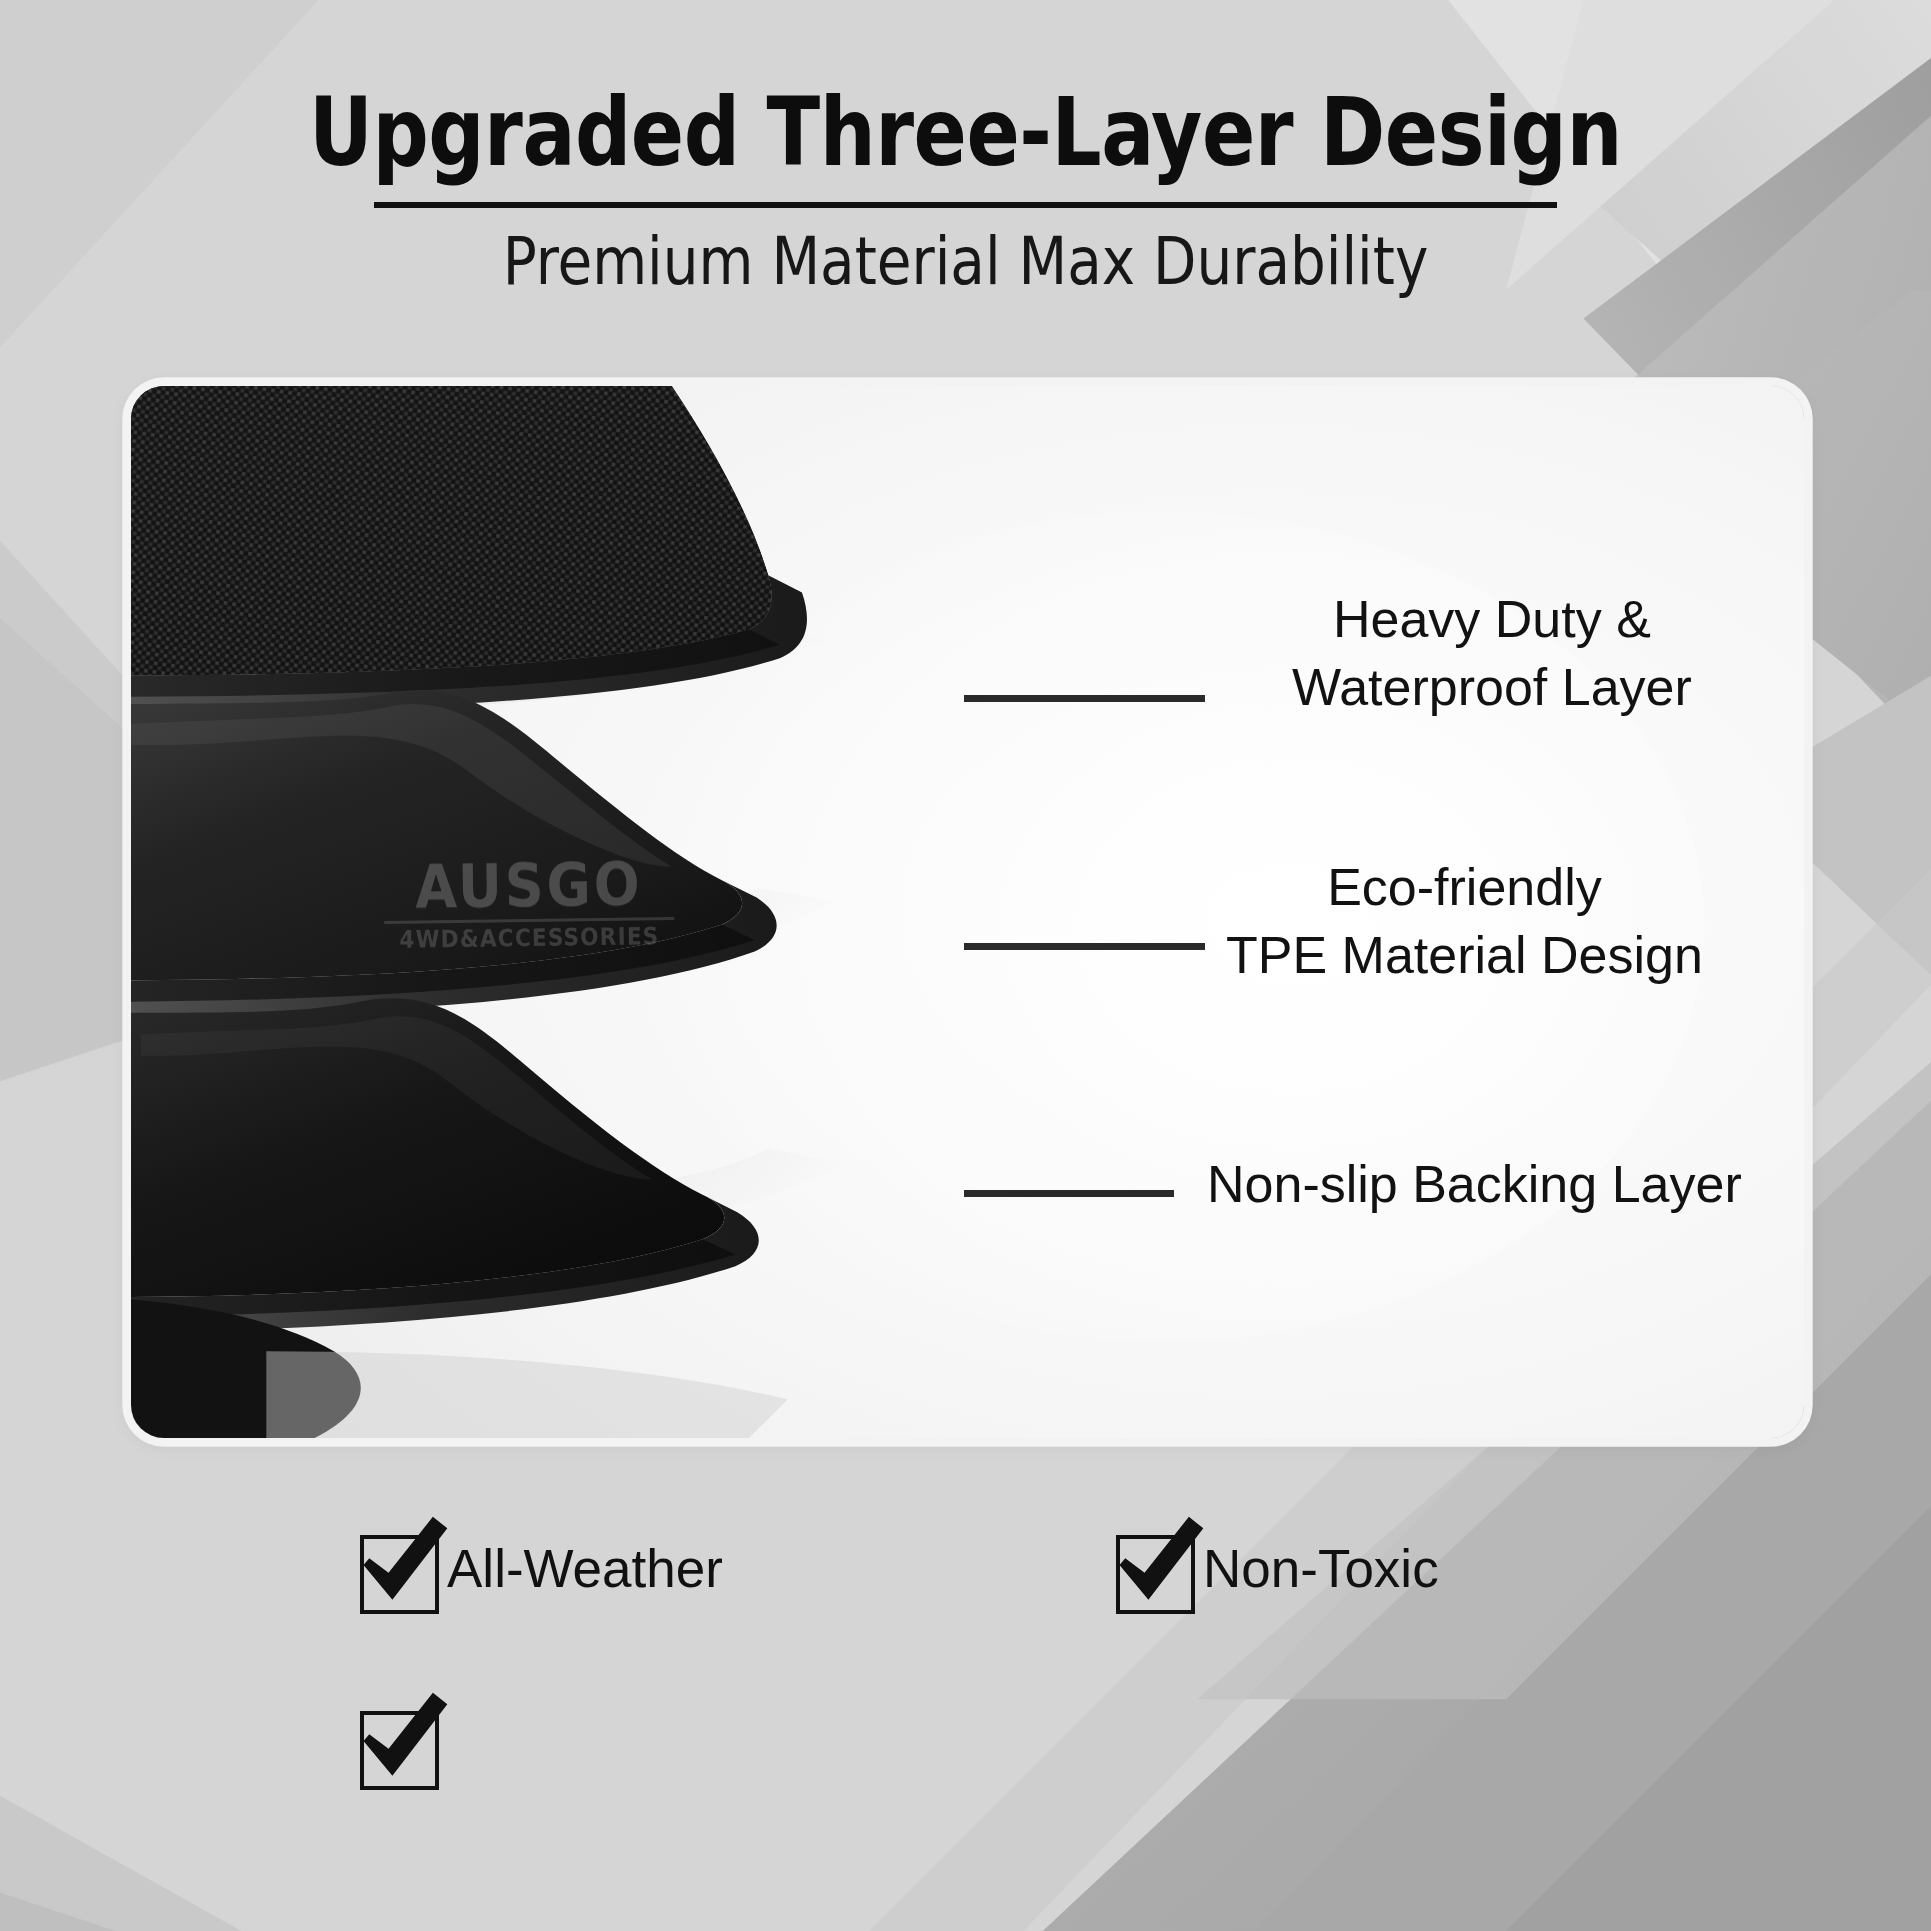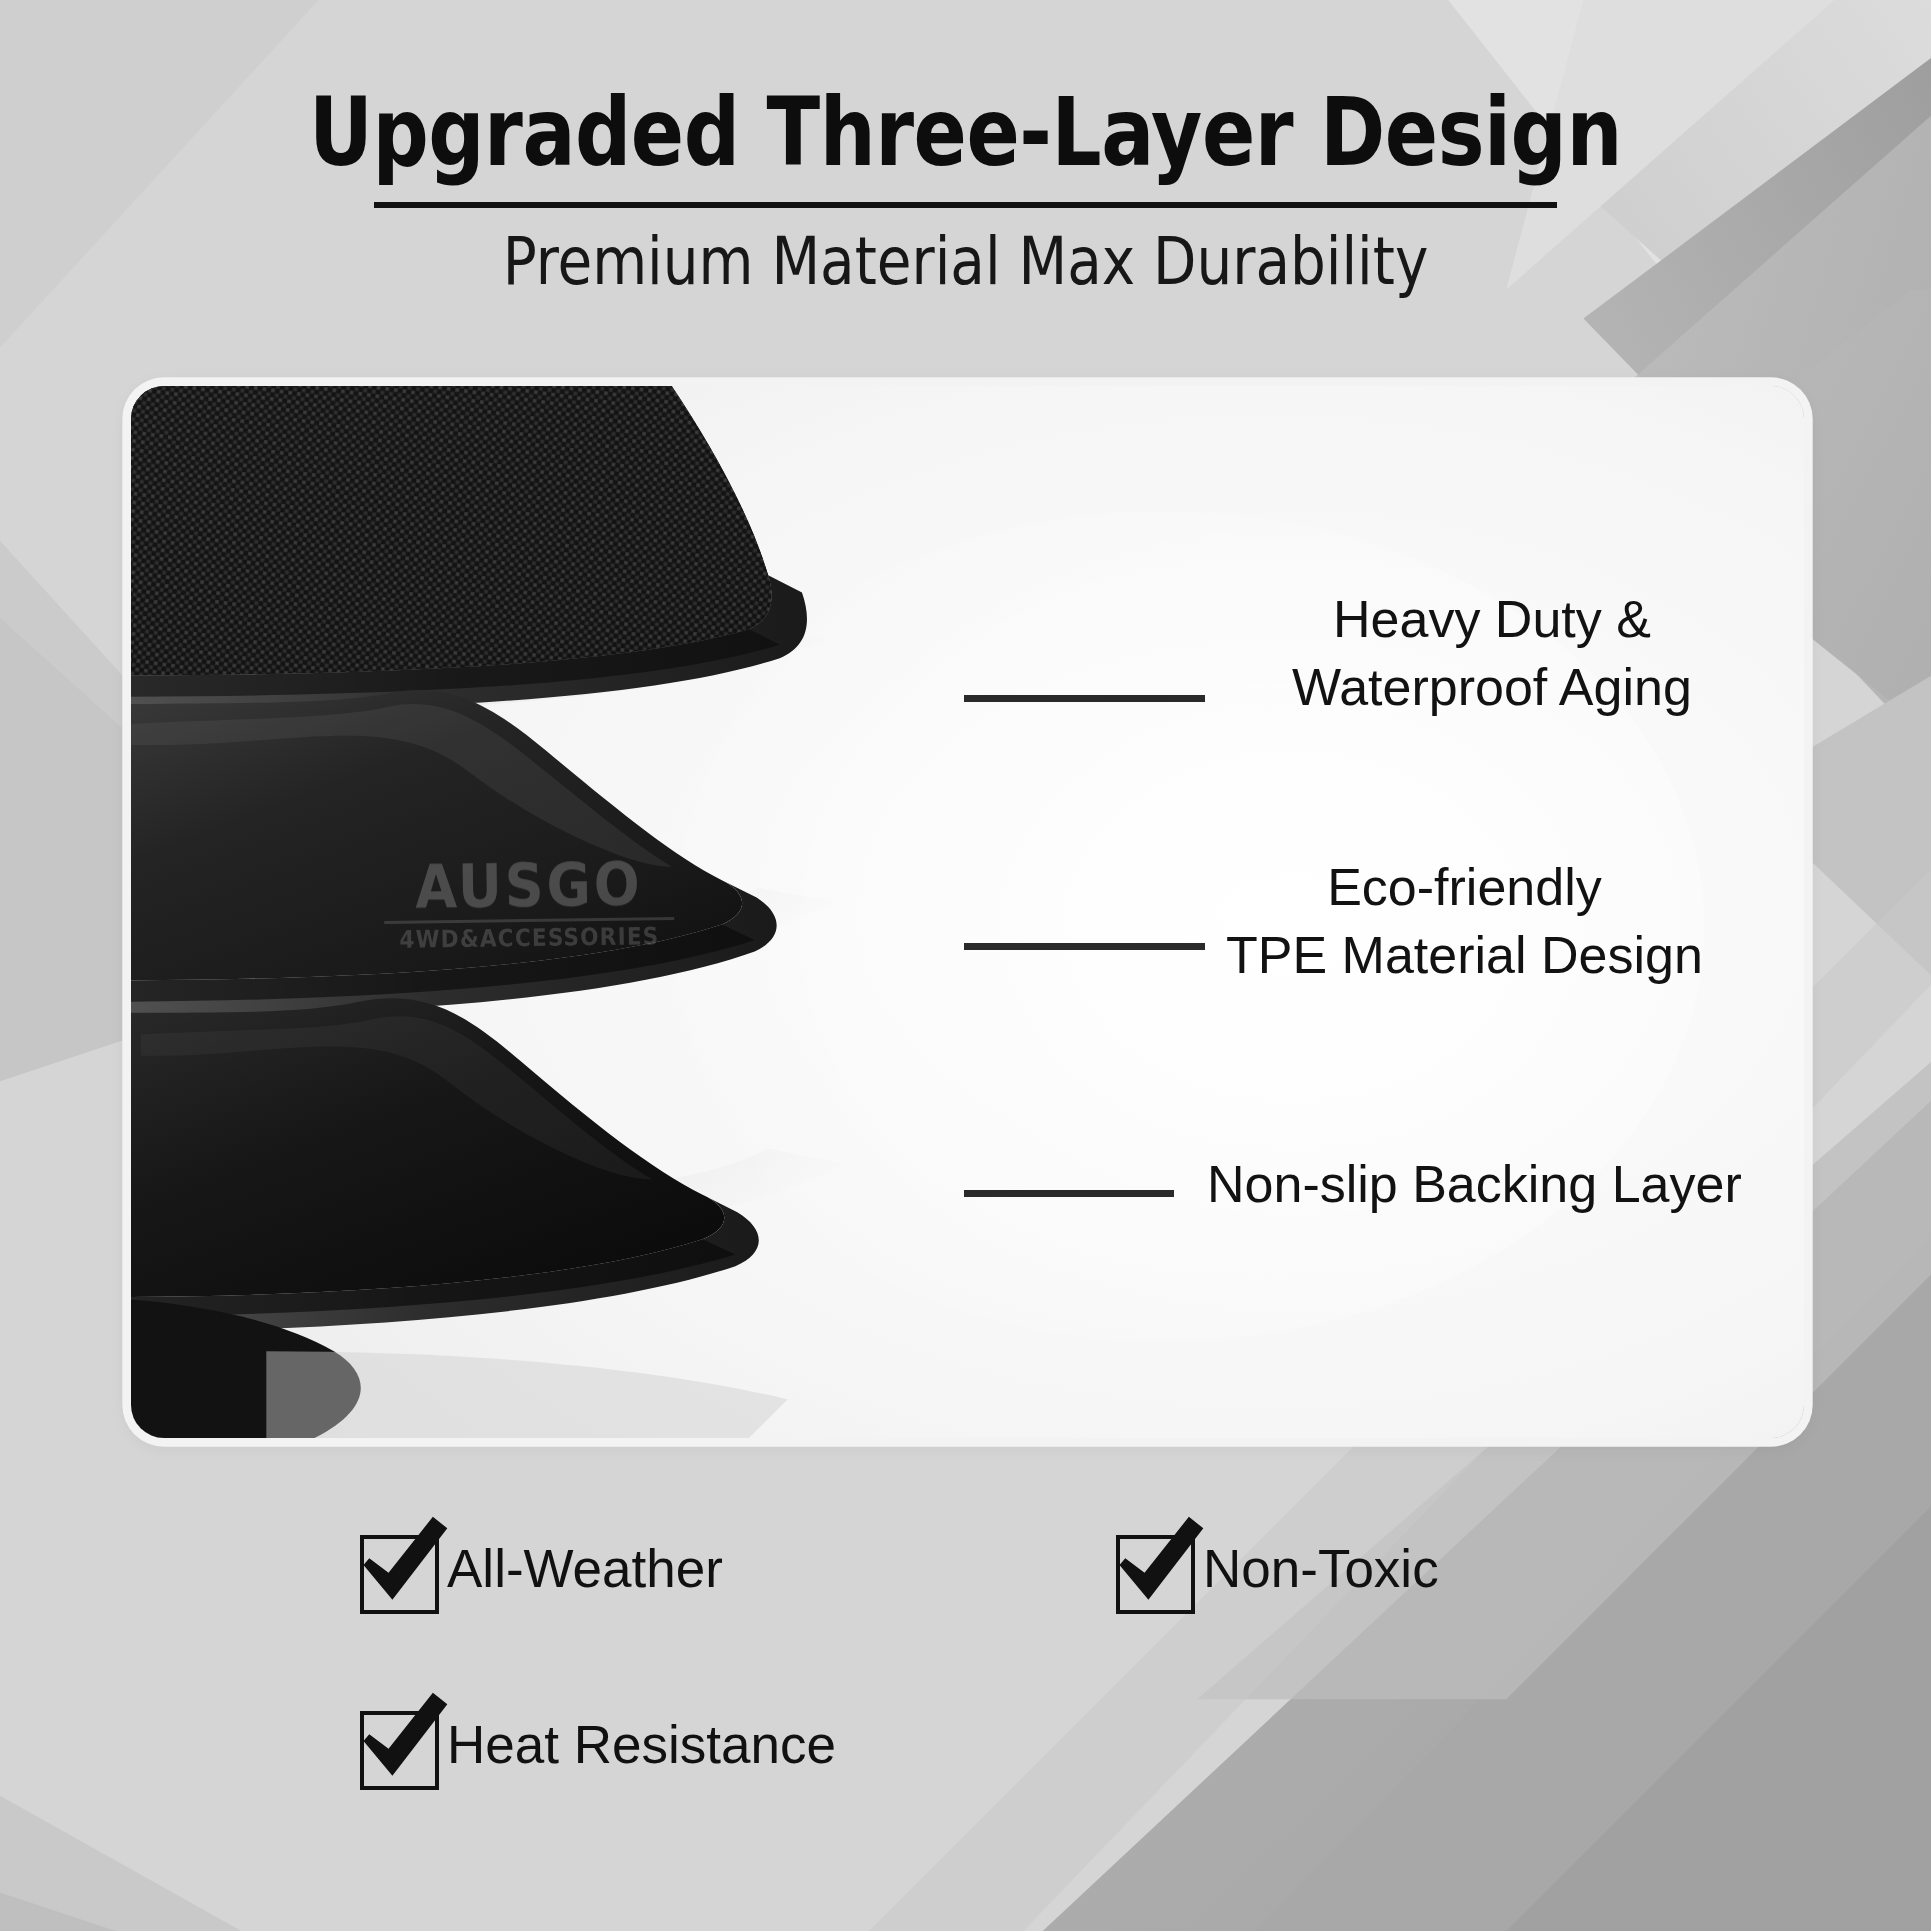--- a/index.html
+++ b/index.html
@@ -260,21 +260,21 @@
     <div class="wm-bar"></div>
     <div class="wm-sub">4WD&amp;ACCESSORIES</div>
   </div>
 
   <div class="leader l1"></div>
   <div class="leader l2"></div>
   <div class="leader l3"></div>
 
   <div class="callout c1">
     <span class="ln">Heavy Duty &amp;</span>
-    <span class="ln">Waterproof Aging</span>
+    <span class="ln">Waterproof Layer</span>
   </div>
   <div class="callout c2">
     <span class="ln">Eco-friendly</span>
     <span class="ln">TPE Material Design</span>
   </div>
   <div class="callout c3">
     <span class="ln">Non-slip Backing Layer</span>
   </div>
 
   <div class="features">
@@ -299,19 +299,18 @@
       <span class="lbl">Non-Toxic</span>
     </div>
 
     <div class="feature f2">
       <span class="chk">
         <span class="box"></span>
         <svg viewBox="0 0 110 110" xmlns="http://www.w3.org/2000/svg">
           <path d="M 14,56 L 20,49 L 40,64 L 86,6 L 101,18 L 44,92 Z" fill="#111"></path>
         </svg>
       </span>
-      <span class="lbl">Heat Resistance</span>
     </div>
 
 
   </div>
 </div>
 
 
 </body></html>

